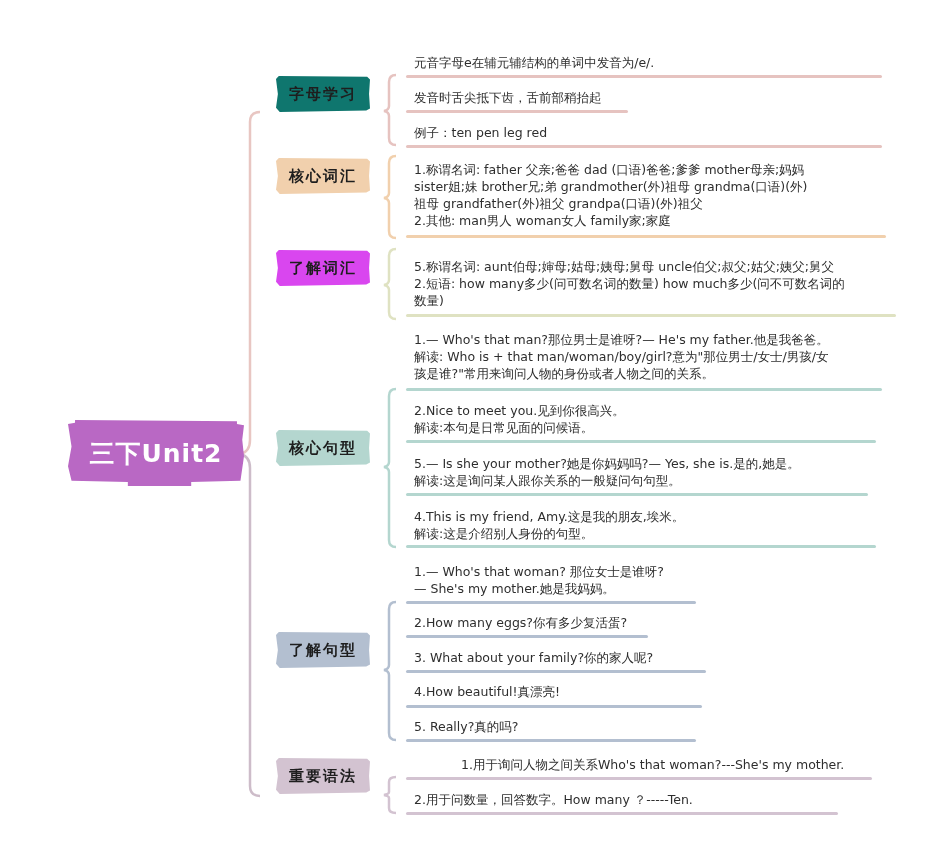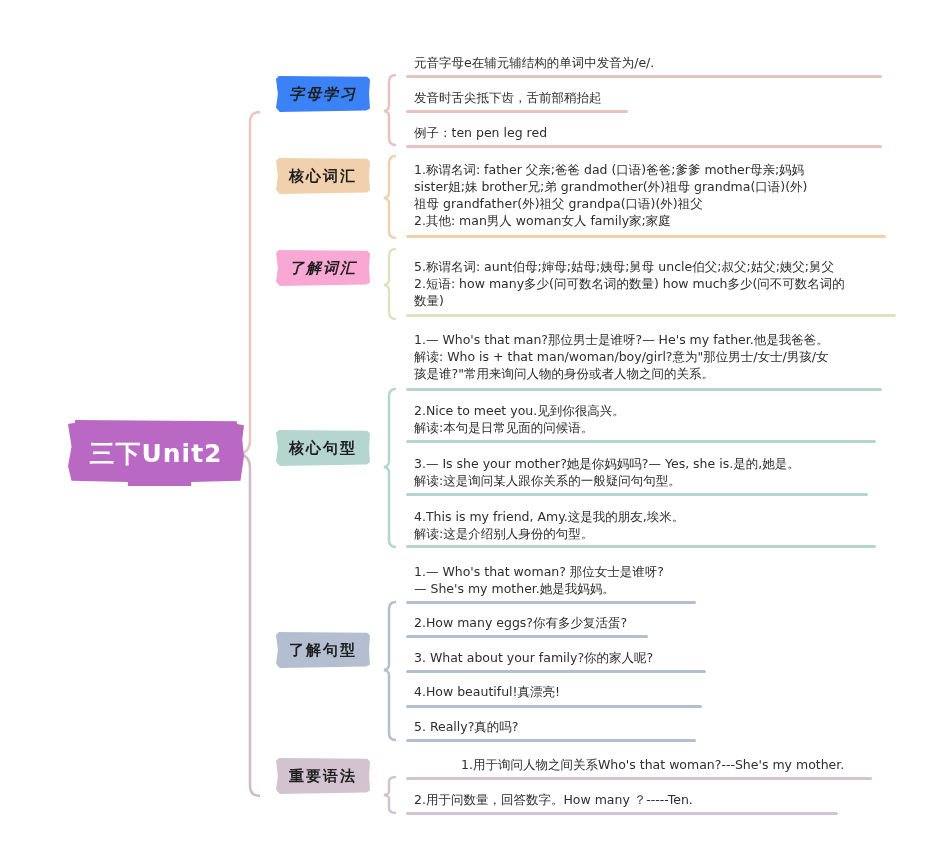--- a/index.html
+++ b/index.html
@@ -35,21 +35,21 @@
   <svg width="30" height="690">
     <path d="M24 2 Q14 2 14 12 L14 330 Q14 342 4 344" fill="none" stroke="#e8c6c2" stroke-width="2.5"></path>
     <path d="M4 344 Q14 346 14 358 L14 676 Q14 686 24 686" fill="none" stroke="#cdbcc9" stroke-width="2.5"></path>
   </svg>
 </div>
 
 <div class="root">
   <span>三下Unit2</span>
 </div>
 
-<div class="topic" style="top:76px; background:#3b82f6;font-style:italic;">
+<div class="topic" style="top:76px; background:#0f766e;">
   <span>字母学习</span>
 </div>
 <div class="brace" style="left:382px; top:74px;">
   <svg width="16" height="72">
       <path d="M14 1 Q7 1 7 8 L7 32 Q7 36 2 37 Q7 38 7 42 L7 64 Q7 71 14 71" fill="none" stroke="#e6c3c0" stroke-width="2.5"></path>
     </svg>
 </div>
 <div class="item" style="left:414px; top:54px;"><span>元音字母e在辅元辅结构的单词中发音为/e/.</span></div>
 <div class="uline" style="left:406px; top:75px; width:476px; background:#e6c3c0;"></div>
 <div class="item" style="left:414px; top:89px;"><span>发音时舌尖抵下齿，舌前部稍抬起</span></div>
@@ -66,21 +66,21 @@
     </svg>
 </div>
 <div class="item" style="left:414px; top:161px;">
   <div>1.称谓名词: father 父亲;爸爸    dad (口语)爸爸;爹爹    mother母亲;妈妈</div>
   <div>sister姐;妹    brother兄;弟    grandmother(外)祖母    grandma(口语)(外)</div>
   <div>祖母    grandfather(外)祖父    grandpa(口语)(外)祖父</div>
   <div>2.其他: man男人    woman女人    family家;家庭</div>
 </div>
 <div class="uline" style="left:406px; top:235px; width:480px; background:#f1d0ad;"></div>
 
-<div class="topic" style="top:250px; background:#f9a8d4;font-style:italic;">
+<div class="topic" style="top:250px; background:#d946ef;">
   <span>了解词汇</span>
 </div>
 <div class="brace" style="left:382px; top:248px;">
   <svg width="16" height="72">
       <path d="M14 1 Q7 1 7 8 L7 32 Q7 36 2 37 Q7 38 7 42 L7 64 Q7 71 14 71" fill="none" stroke="#dfe2c2" stroke-width="2.5"></path>
     </svg>
 </div>
 <div class="item" style="left:414px; top:258px;">
   <div>5.称谓名词: aunt伯母;婶母;姑母;姨母;舅母    uncle伯父;叔父;姑父;姨父;舅父</div>
   <div>2.短语: how many多少(问可数名词的数量)    how much多少(问不可数名词的</div>
@@ -101,21 +101,21 @@
   <div>解读: Who is + that man/woman/boy/girl?意为"那位男士/女士/男孩/女</div>
   <div>孩是谁?"常用来询问人物的身份或者人物之间的关系。</div>
 </div>
 <div class="uline" style="left:406px; top:388px; width:476px; background:#b4d6cf;"></div>
 <div class="item" style="left:414px; top:402px;">
   <div>2.Nice to meet you.见到你很高兴。</div>
   <div>解读:本句是日常见面的问候语。</div>
 </div>
 <div class="uline" style="left:406px; top:440px; width:470px; background:#b4d6cf;"></div>
 <div class="item" style="left:414px; top:455px;">
-  <div>3.— Is she your mother?她是你妈妈吗?— Yes, she is.是的,她是。</div>
+  <div>5.— Is she your mother?她是你妈妈吗?— Yes, she is.是的,她是。</div>
   <div>解读:这是询问某人跟你关系的一般疑问句句型。</div>
 </div>
 <div class="uline" style="left:406px; top:493px; width:462px; background:#b4d6cf;"></div>
 <div class="item" style="left:414px; top:508px;">
   <div> 4.This is my friend, Amy.这是我的朋友,埃米。</div>
   <div>解读:这是介绍别人身份的句型。</div>
 </div>
 <div class="uline" style="left:406px; top:545px; width:470px; background:#b4d6cf;"></div>
 
 <div class="topic" style="top:632px; background:#b3bfd0;">

